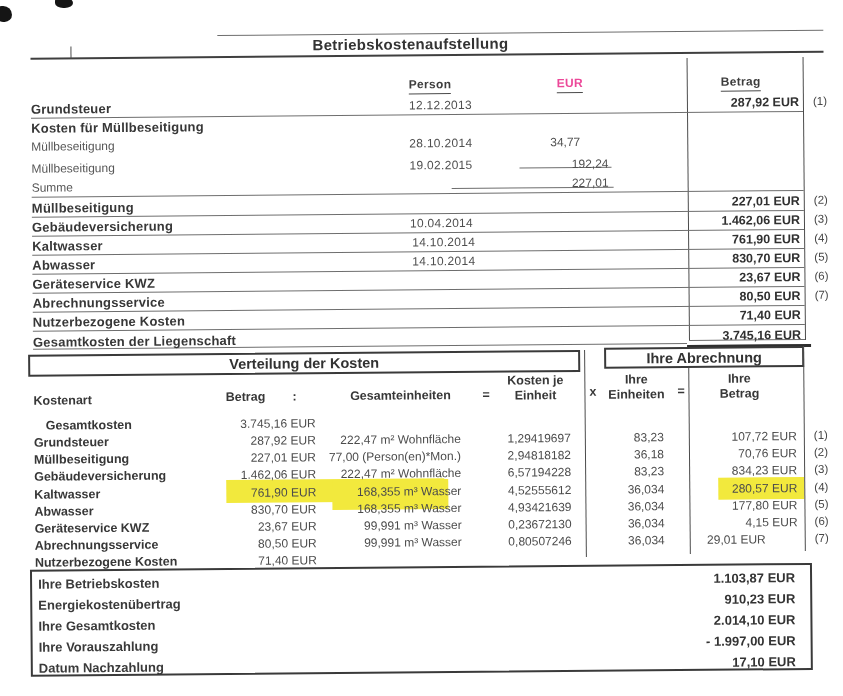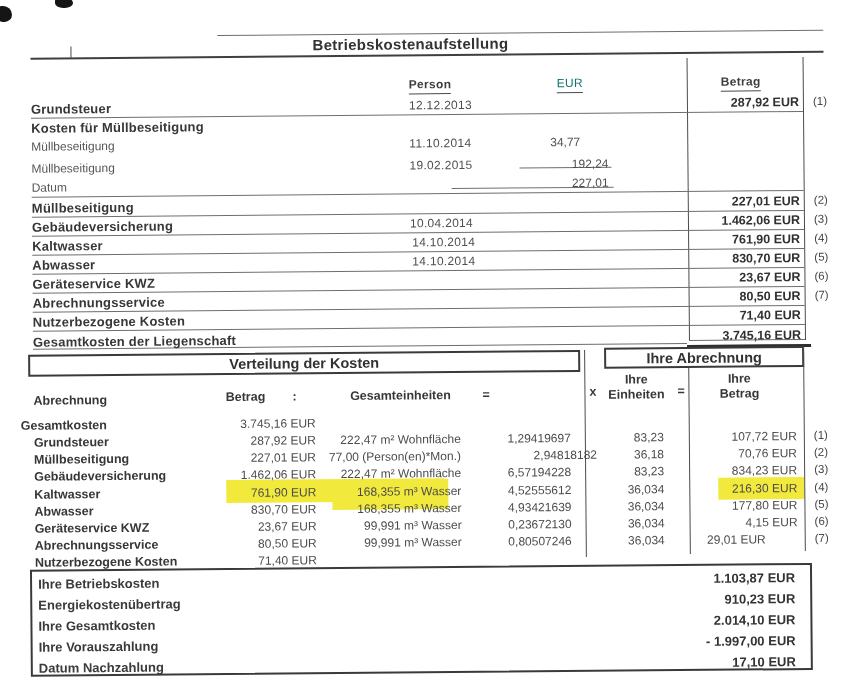--- a/index.html
+++ b/index.html
@@ -40,49 +40,49 @@
   <div class="smudge" style="left:55px;top:-3px;width:18px;height:11px"></div>
 
   <div id="sheet">
 
     <div class="t title" style="left:260px;top:39px;width:300px">Betriebskostenaufstellung</div>
     <div class="line" style="left:217px;top:37px;width:606px"></div>
     <div class="line" style="left:30px;top:58px;width:793px;height:2px;background:#3f3f3f"></div>
     <div class="vline" style="left:70px;top:47px;height:12px"></div>
 
     <span class="t dt hu" style="left:408px;top:81px;font-weight:bold;color:#3d3d3d">Person</span>
-    <span class="t dt hu" style="left:556px;top:81px;font-weight:normal;color:#0f766e">EUR</span>
+    <span class="t dt hu" style="left:556px;top:81px;font-weight:bold;color:#ec4899">EUR</span>
     <span class="t dt hu" style="left:720px;top:81px;font-weight:bold;color:#3d3d3d">Betrag</span>
 
     <div class="vline" style="left:686px;top:64px;height:283px"></div>
     <div class="vline" style="left:802px;top:64px;height:283px"></div>
     <div class="line" style="left:686px;top:346px;width:116px"></div>
     <div class="line" style="left:684px;top:351px;width:124px;height:3px;background:#2e2e2e"></div>
 
     <div class="row" style="top:102px">
       <span class="t lbl" style="left:30px">Grundsteuer</span>
       <span class="t dt" style="left:408px">12.12.2013</span>
       <span class="t amt" style="left:688px;width:110px">287,92 EUR</span>
       <span class="t ref" style="left:812px">(1)</span>
     </div>
     <div class="row" style="top:121px">
       <span class="t lbl" style="left:30px">Kosten für Müllbeseitigung</span>
     </div>
     <div class="row" style="top:140px">
       <span class="t sm" style="left:30px">Müllbeseitigung</span>
-      <span class="t dt" style="left:408px">11.10.2014</span>
+      <span class="t dt" style="left:408px">28.10.2014</span>
       <span class="t eurv" style="left:472px;width:107px">34,77</span>
     </div>
     <div class="row" style="top:162px">
       <span class="t sm" style="left:30px">Müllbeseitigung</span>
       <span class="t dt" style="left:408px">19.02.2015</span>
       <span class="t eurv" style="left:500px;width:107px">192,24</span>
     </div>
     <div class="row" style="top:181px">
-      <span class="t sm" style="left:30px">Datum</span>
+      <span class="t sm" style="left:30px">Summe</span>
       <span class="t eurv" style="left:500px;width:107px">227,01</span>
     </div>
     <div class="row" style="top:201px">
       <span class="t lbl" style="left:30px">Müllbeseitigung</span>
       <span class="t amt" style="left:688px;width:110px">227,01 EUR</span>
       <span class="t ref" style="left:812px">(2)</span>
     </div>
     <div class="row" style="top:220px">
       <span class="t lbl" style="left:30px">Gebäudeversicherung</span>
       <span class="t dt" style="left:408px">10.04.2014</span>
@@ -133,82 +133,86 @@
     <div class="line" style="left:30px;top:331px;width:772px"></div>
     <div class="line" style="left:30px;top:349px;width:654px"></div>
 
     <div class="box" style="left:25px;top:355px;width:552px;height:22px">
       <div class="boxtitle">Verteilung der Kosten</div>
     </div>
     <div class="box" style="left:601px;top:353px;width:200px;height:21px">
       <div class="boxtitle">Ihre Abrechnung</div>
     </div>
 
-    <span class="t hdr" style="left:30px;top:394px">Abrechnung</span>
+    <span class="t hdr" style="left:30px;top:394px">Kostenart</span>
     <span class="t hdr ctr" style="left:210px;top:392px;width:64px">Betrag</span>
     <span class="t hdr" style="left:289px;top:392px">:</span>
     <span class="t hdr ctr" style="left:330px;top:392px;width:134px">Gesamteinheiten</span>
     <span class="t hdr" style="left:479px;top:392px">=</span>
+    <div class="t hdr ctr two" style="left:490px;top:378px;width:84px">
+      <div>Kosten je</div>
+      <div>Einheit</div>
+    </div>
     <span class="t hdr" style="left:586px;top:390px">x</span>
     <div class="t hdr ctr two" style="left:596px;top:378px;width:74px">
       <div>Ihre</div>
       <div>Einheiten</div>
     </div>
     <span class="t hdr" style="left:674px;top:390px">=</span>
     <div class="t hdr ctr two" style="left:696px;top:378px;width:80px">
       <div>Ihre</div>
       <div>Betrag</div>
     </div>
 
     <div class="vline" style="left:581px;top:355px;height:207px"></div>
     <div class="vline" style="left:685px;top:374px;height:186px"></div>
     <div class="vline" style="left:800px;top:353px;height:205px"></div>
 
     <div class="hl" style="left: 222px; top: 482px; width: 218px; height: 23px; background: rgb(242, 233, 61);"></div>
     <div class="hl" style="left: 328px; top: 483px; width: 116px; height: 30px; background: rgb(242, 233, 61);"></div>
     <div class="hl" style="left: 714px; top: 484px; width: 86px; height: 22px; background: rgb(242, 233, 61);"></div>
 
     <div class="row" style="top:419px">
-      <span class="t llbl" style="left:17px">Gesamtkosten</span>
+      <span class="t llbl" style="left:42px">Gesamtkosten</span>
       <span class="t cell" style="left:170px;width:142px">3.745,16 EUR</span>
     </div>
     <div class="row" style="top:436px">
       <span class="t llbl" style="left:30px">Grundsteuer</span>
       <span class="t cell" style="left:170px;width:142px">287,92 EUR</span>
       <span class="t cell" style="left:300px;width:157px">222,47 m² Wohnfläche</span>
       <span class="t cell" style="left:462px;width:105px">1,29419697</span>
       <span class="t cell" style="left:588px;width:72px">83,23</span>
       <span class="t cell" style="left:688px;width:105px">107,72 EUR</span>
       <span class="t ref" style="left:810px">(1)</span>
     </div>
     <div class="row" style="top:453px">
       <span class="t llbl" style="left:30px">Müllbeseitigung</span>
       <span class="t cell" style="left:170px;width:142px">227,01 EUR</span>
       <span class="t cell" style="left:300px;width:157px">77,00 (Person(en)*Mon.)</span>
-      <span class="t cell" style="left:488px;width:105px">2,94818182</span>
+      <span class="t cell" style="left:462px;width:105px">2,94818182</span>
       <span class="t cell" style="left:588px;width:72px">36,18</span>
       <span class="t cell" style="left:688px;width:105px">70,76 EUR</span>
       <span class="t ref" style="left:810px">(2)</span>
     </div>
     <div class="row" style="top:470px">
       <span class="t llbl" style="left:30px">Gebäudeversicherung</span>
       <span class="t cell" style="left:170px;width:142px">1.462,06 EUR</span>
       <span class="t cell" style="left:300px;width:157px">222,47 m² Wohnfläche</span>
       <span class="t cell" style="left:462px;width:105px">6,57194228</span>
       <span class="t cell" style="left:588px;width:72px">83,23</span>
       <span class="t cell" style="left:688px;width:105px">834,23 EUR</span>
       <span class="t ref" style="left:810px">(3)</span>
     </div>
     <div class="row" style="top:488px">
       <span class="t llbl" style="left:30px">Kaltwasser</span>
       <span class="t cell" style="left:170px;width:142px">761,90 EUR</span>
       <span class="t cell" style="left:300px;width:157px">168,355 m³ Wasser</span>
       <span class="t cell" style="left:462px;width:105px">4,52555612</span>
       <span class="t cell" style="left:588px;width:72px">36,034</span>
-      <span class="t cell" style="left:688px;width:105px">216,30 EUR</span>
+      <span class="t cell" style="left:688px;width:105px">280,57 EUR</span>
       <span class="t ref" style="left:810px">(4)</span>
     </div>
     <div class="row" style="top:505px">
       <span class="t llbl" style="left:30px">Abwasser</span>
       <span class="t cell" style="left:170px;width:142px">830,70 EUR</span>
       <span class="t cell" style="left:300px;width:157px">168,355 m³ Wasser</span>
       <span class="t cell" style="left:462px;width:105px">4,93421639</span>
       <span class="t cell" style="left:588px;width:72px">36,034</span>
       <span class="t cell" style="left:688px;width:105px">177,80 EUR</span>
       <span class="t ref" style="left:810px">(5)</span>

